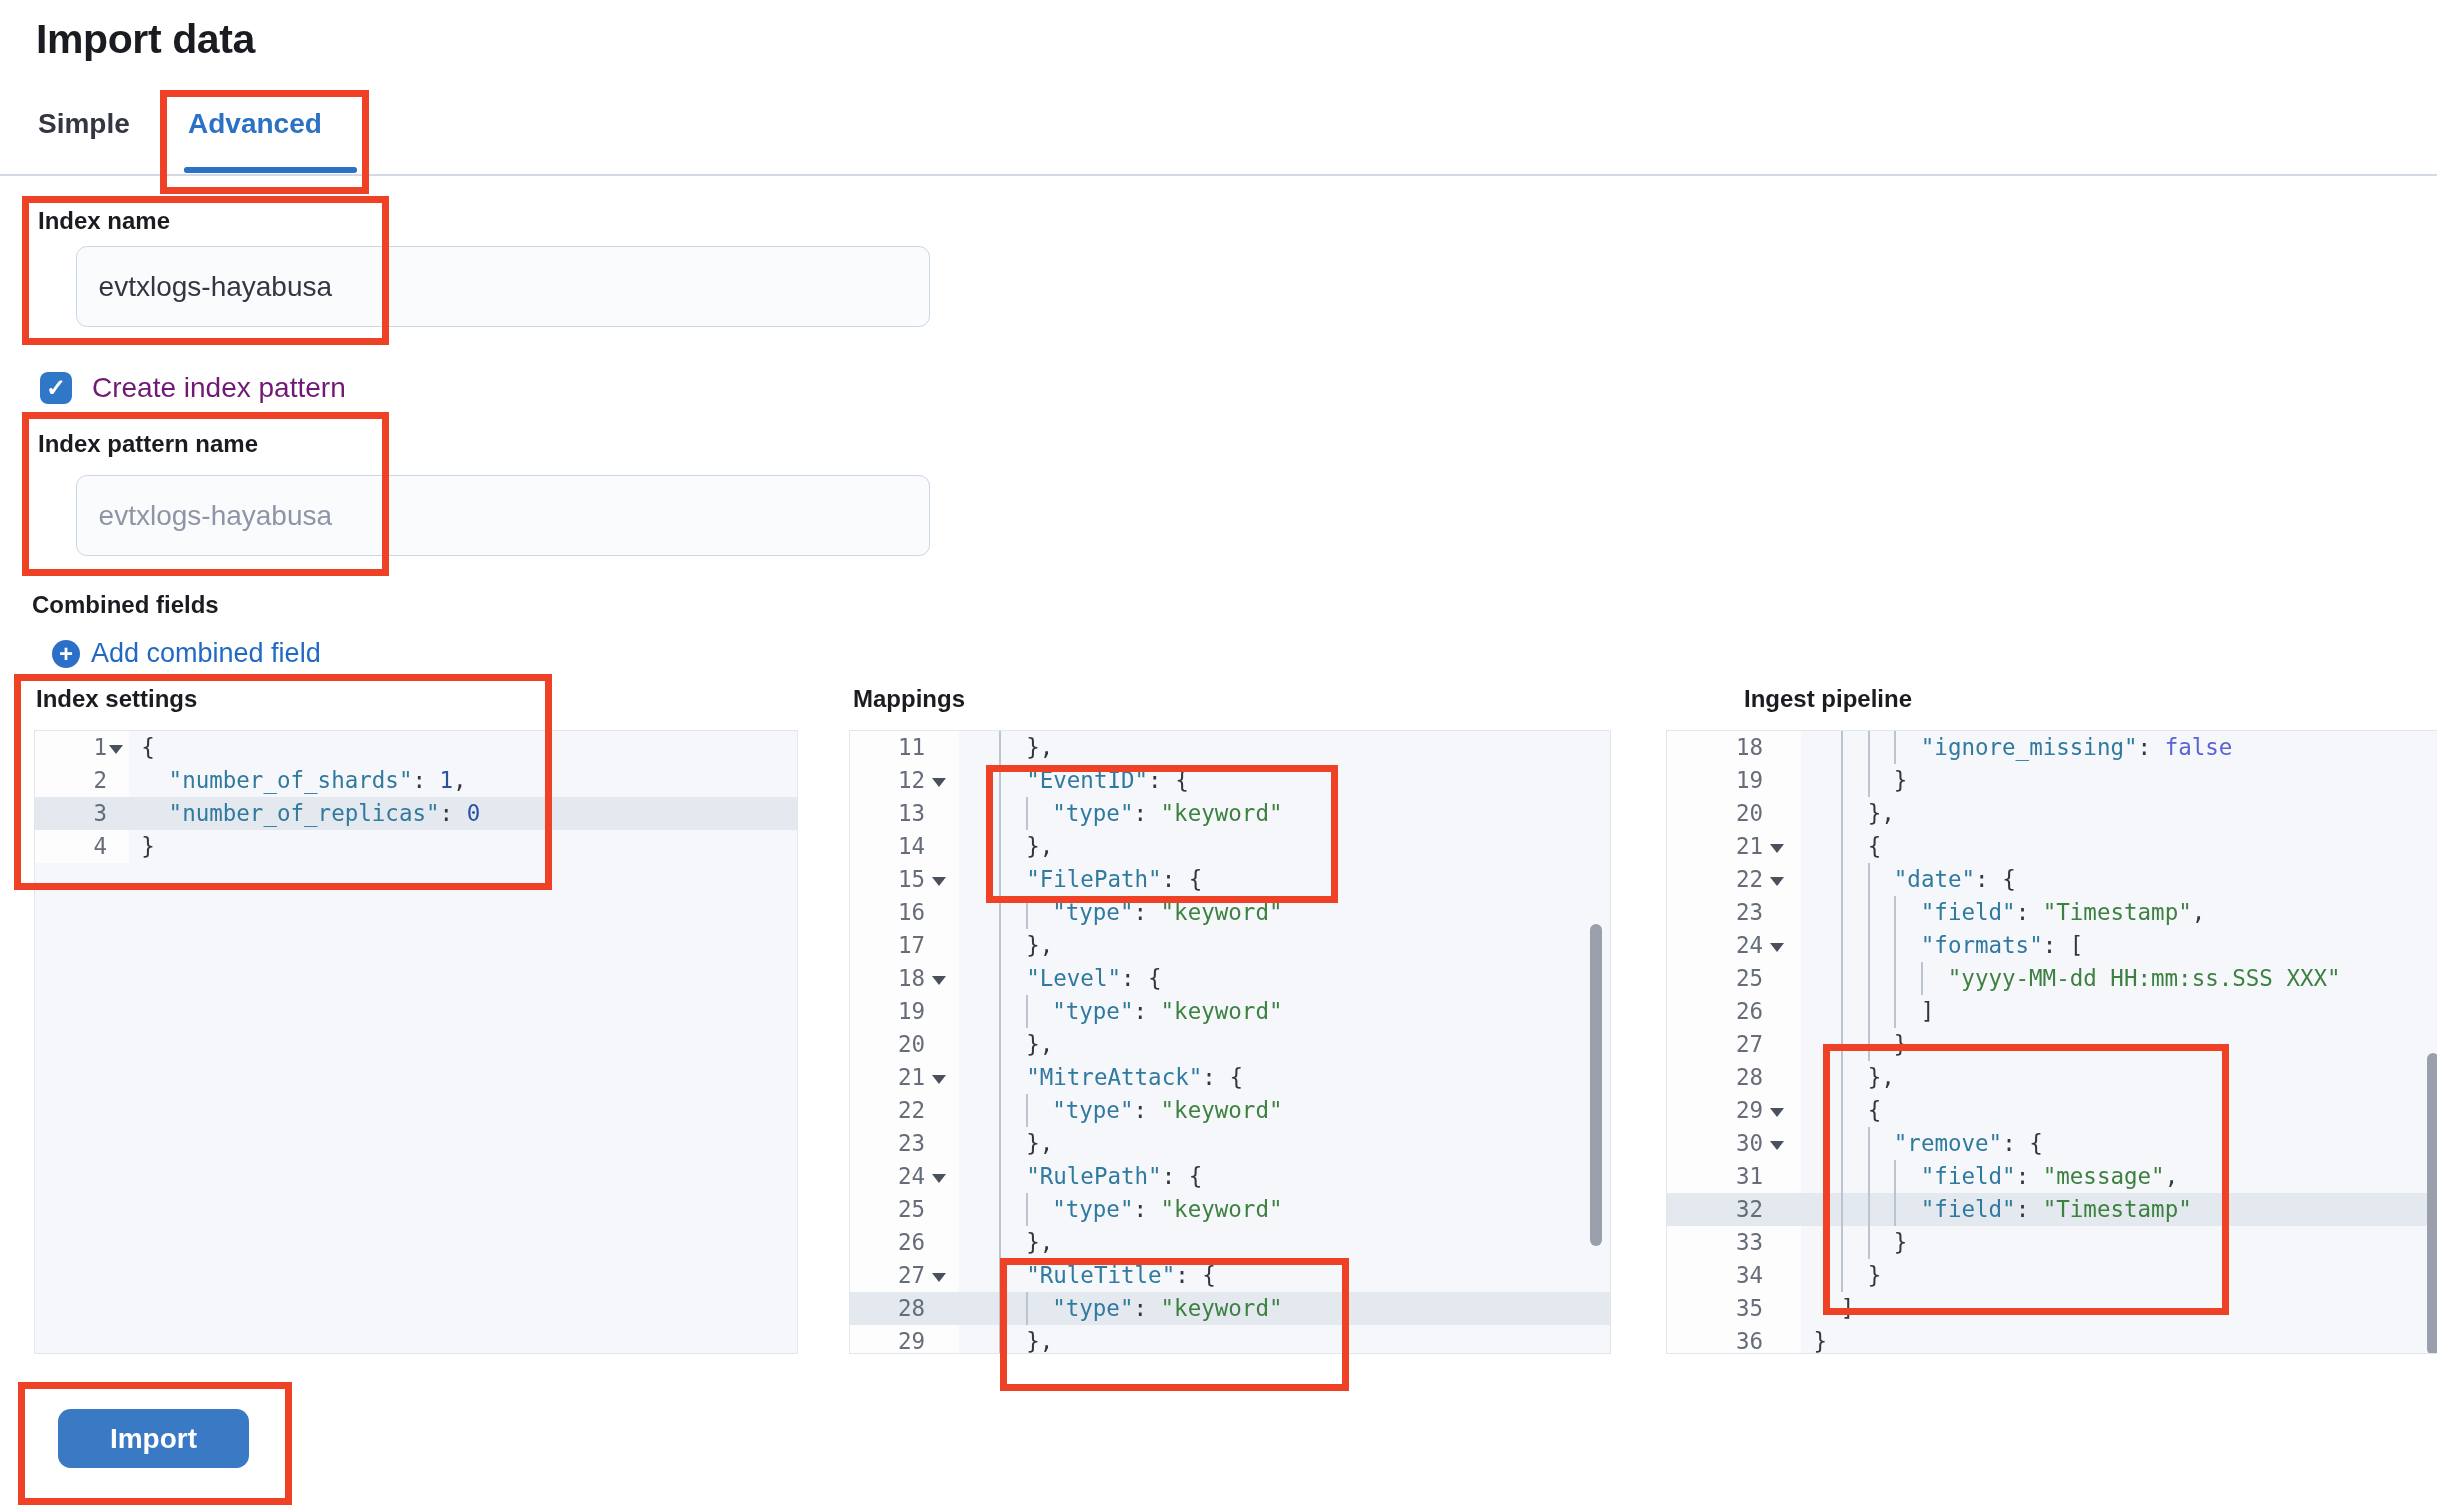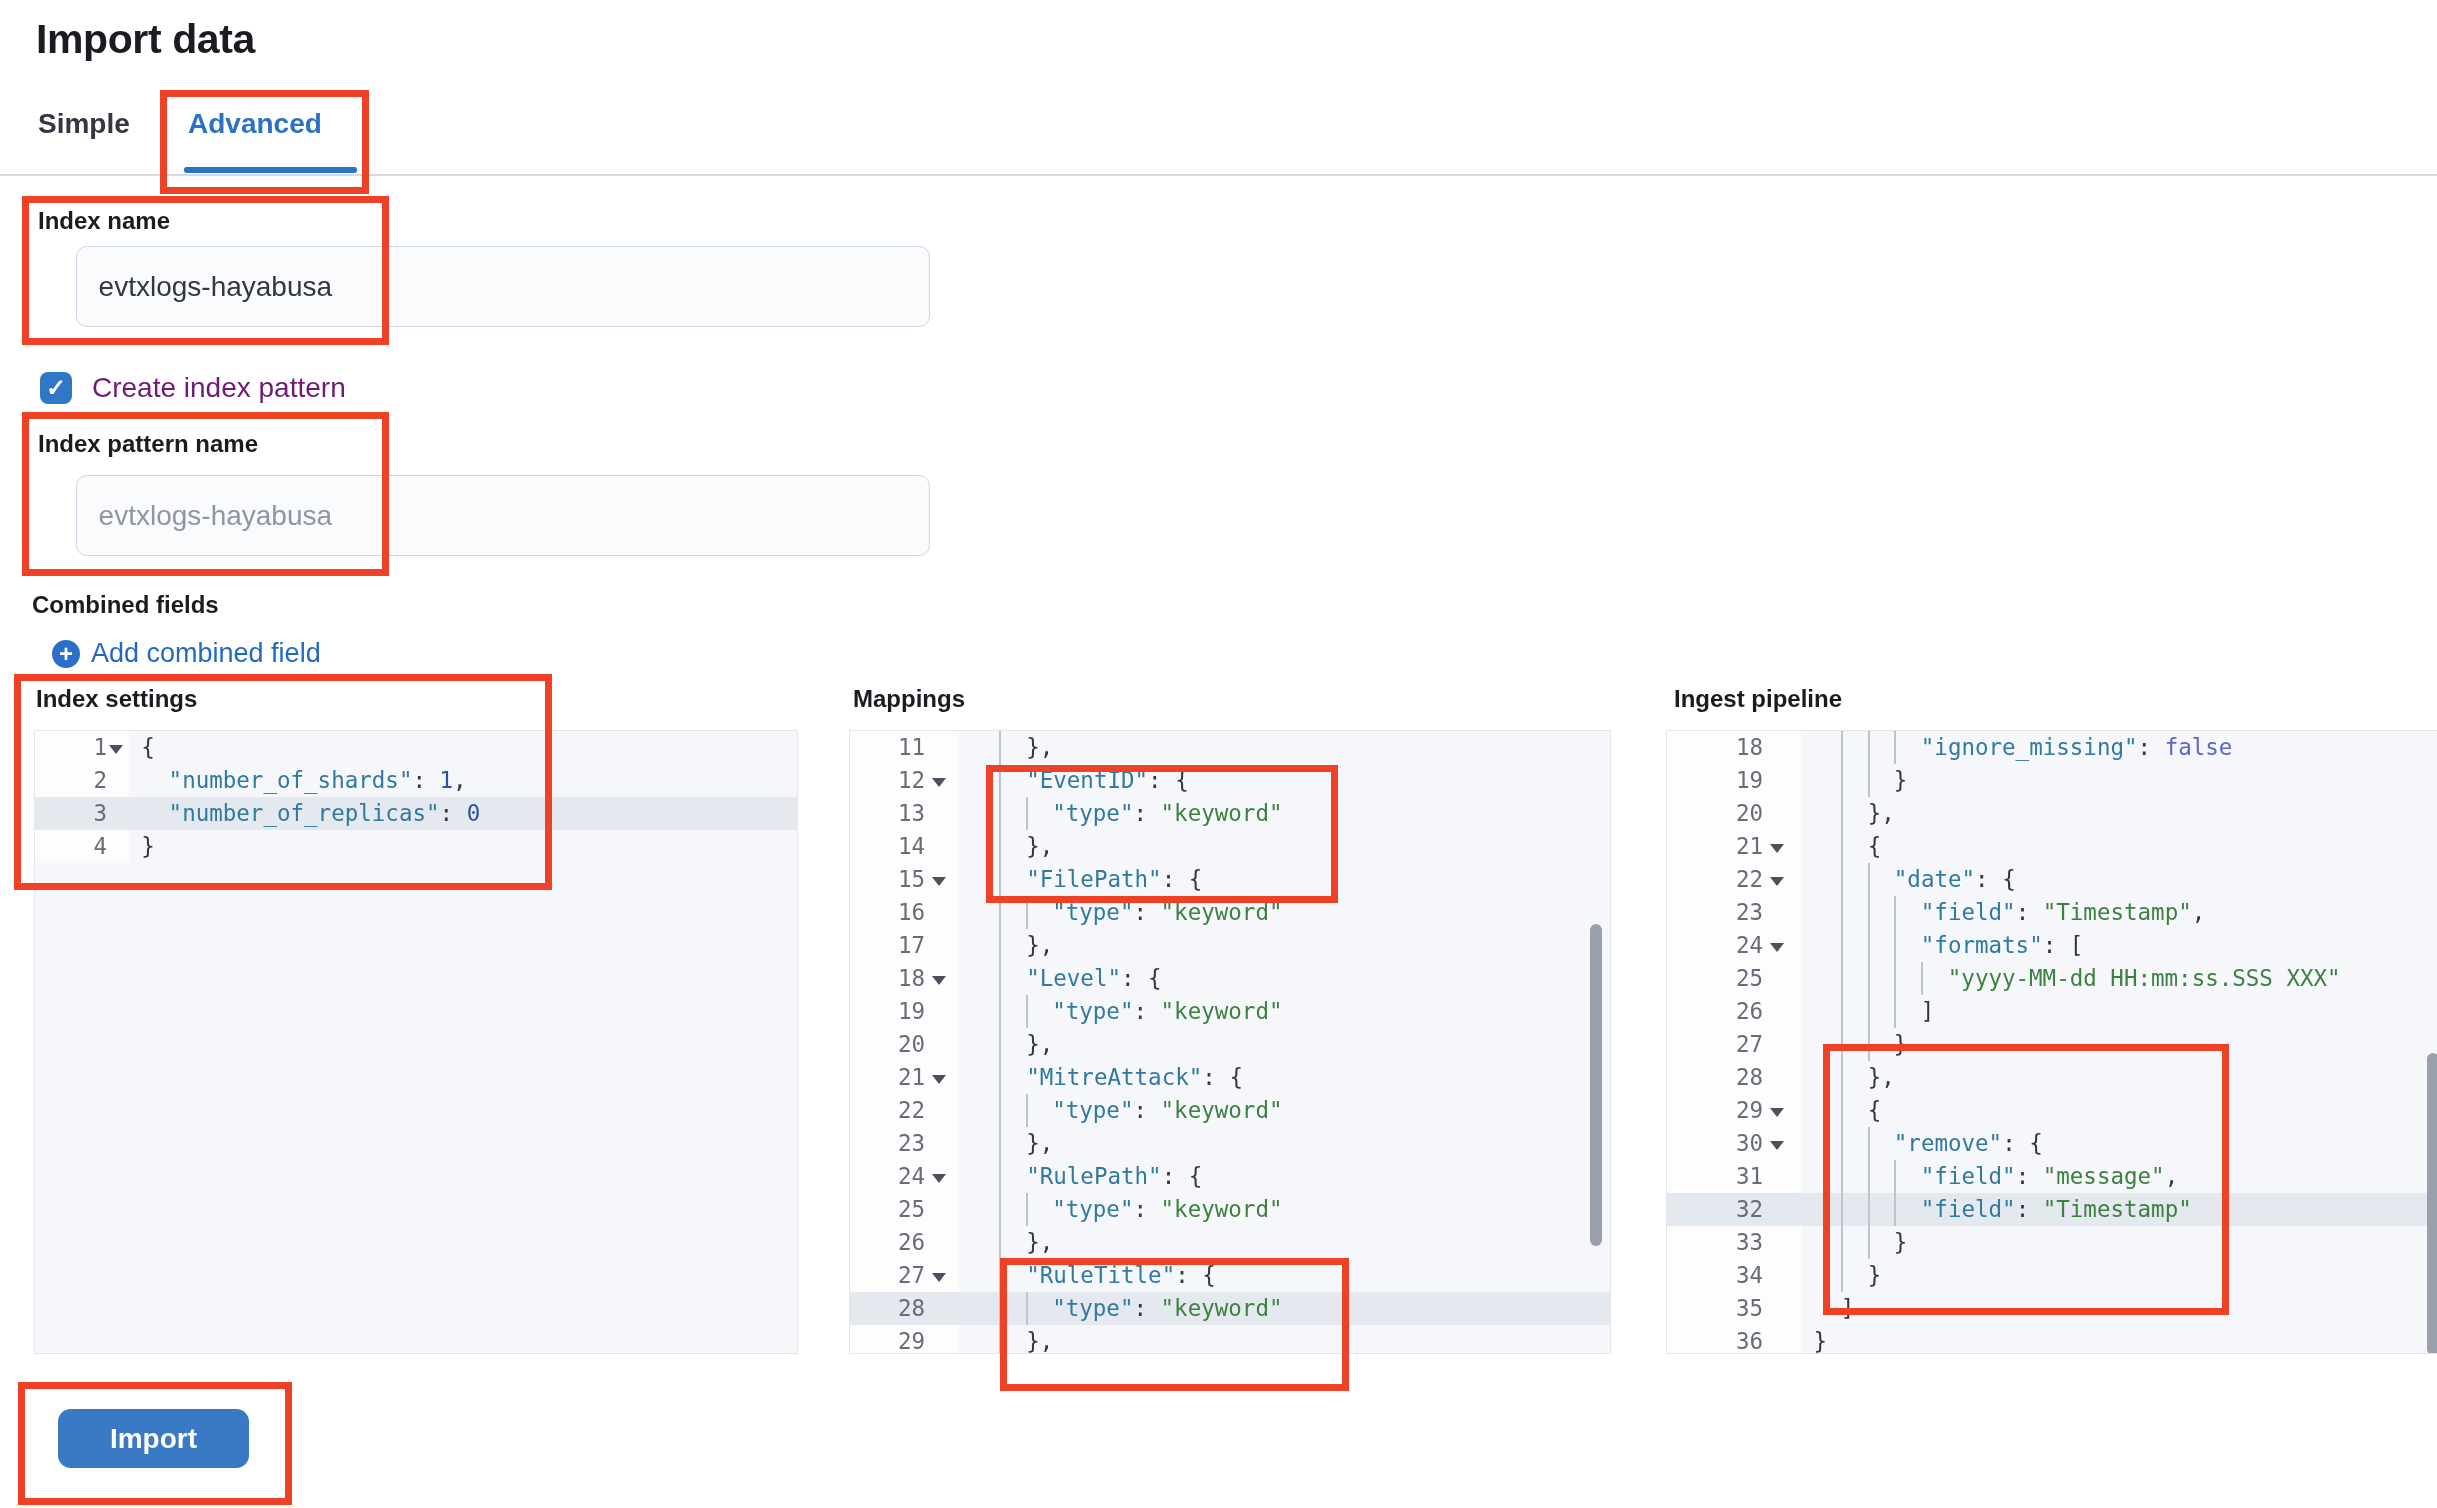--- a/index.html
+++ b/index.html
@@ -32,21 +32,21 @@
   .checkbox .mark{color:#fff;font-size:24px;font-weight:700;line-height:1;}
   .checkbox-label{margin-left:20px;font-size:28px;color:#701a75;}
 
   .add-link{position:absolute;left:52px;top:638px;display:flex;align-items:center;cursor:pointer;}
   .plus-circle{width:28px;height:28px;border-radius:50%;background:#2b6fc8;color:#fff;display:flex;
                align-items:center;justify-content:center;font-size:24px;font-weight:700;line-height:1;}
   .add-link-label{margin-left:11px;font-size:27px;font-weight:500;color:#2269c4;}
 
   
   .editor-label{position:absolute;top:685px;font-size:24px;font-weight:700;color:#1a1c21;}
-  .lbl-ed0{left:36px;} .lbl-ed1{left:853px;} .lbl-ed2{left:1674px;}
+  .lbl-ed0{left:36px;} .lbl-ed1{left:853px;} .lbl-ed2{left:1744px;}
 
   .editor{position:absolute;top:730px;height:624px;background:#f5f7fa;border:0.9px solid #e2e7ee;
           box-sizing:border-box;overflow:hidden;}
   #ed0{left:34px;width:764px;}
   #ed1{left:849px;width:762px;}
   #ed2{left:1666px;width:772px;}
   .lines{position:absolute;left:0;top:0;right:0;bottom:0;}
   .cl{display:flex;height:33px;line-height:33px;font-family:"DejaVu Sans Mono",monospace;font-size:22.5px;}
   .cl.act{background:#e4e8ef;}
   .gut{display:flex;justify-content:flex-end;align-items:center;background:#fdfdfe;flex:none;}

